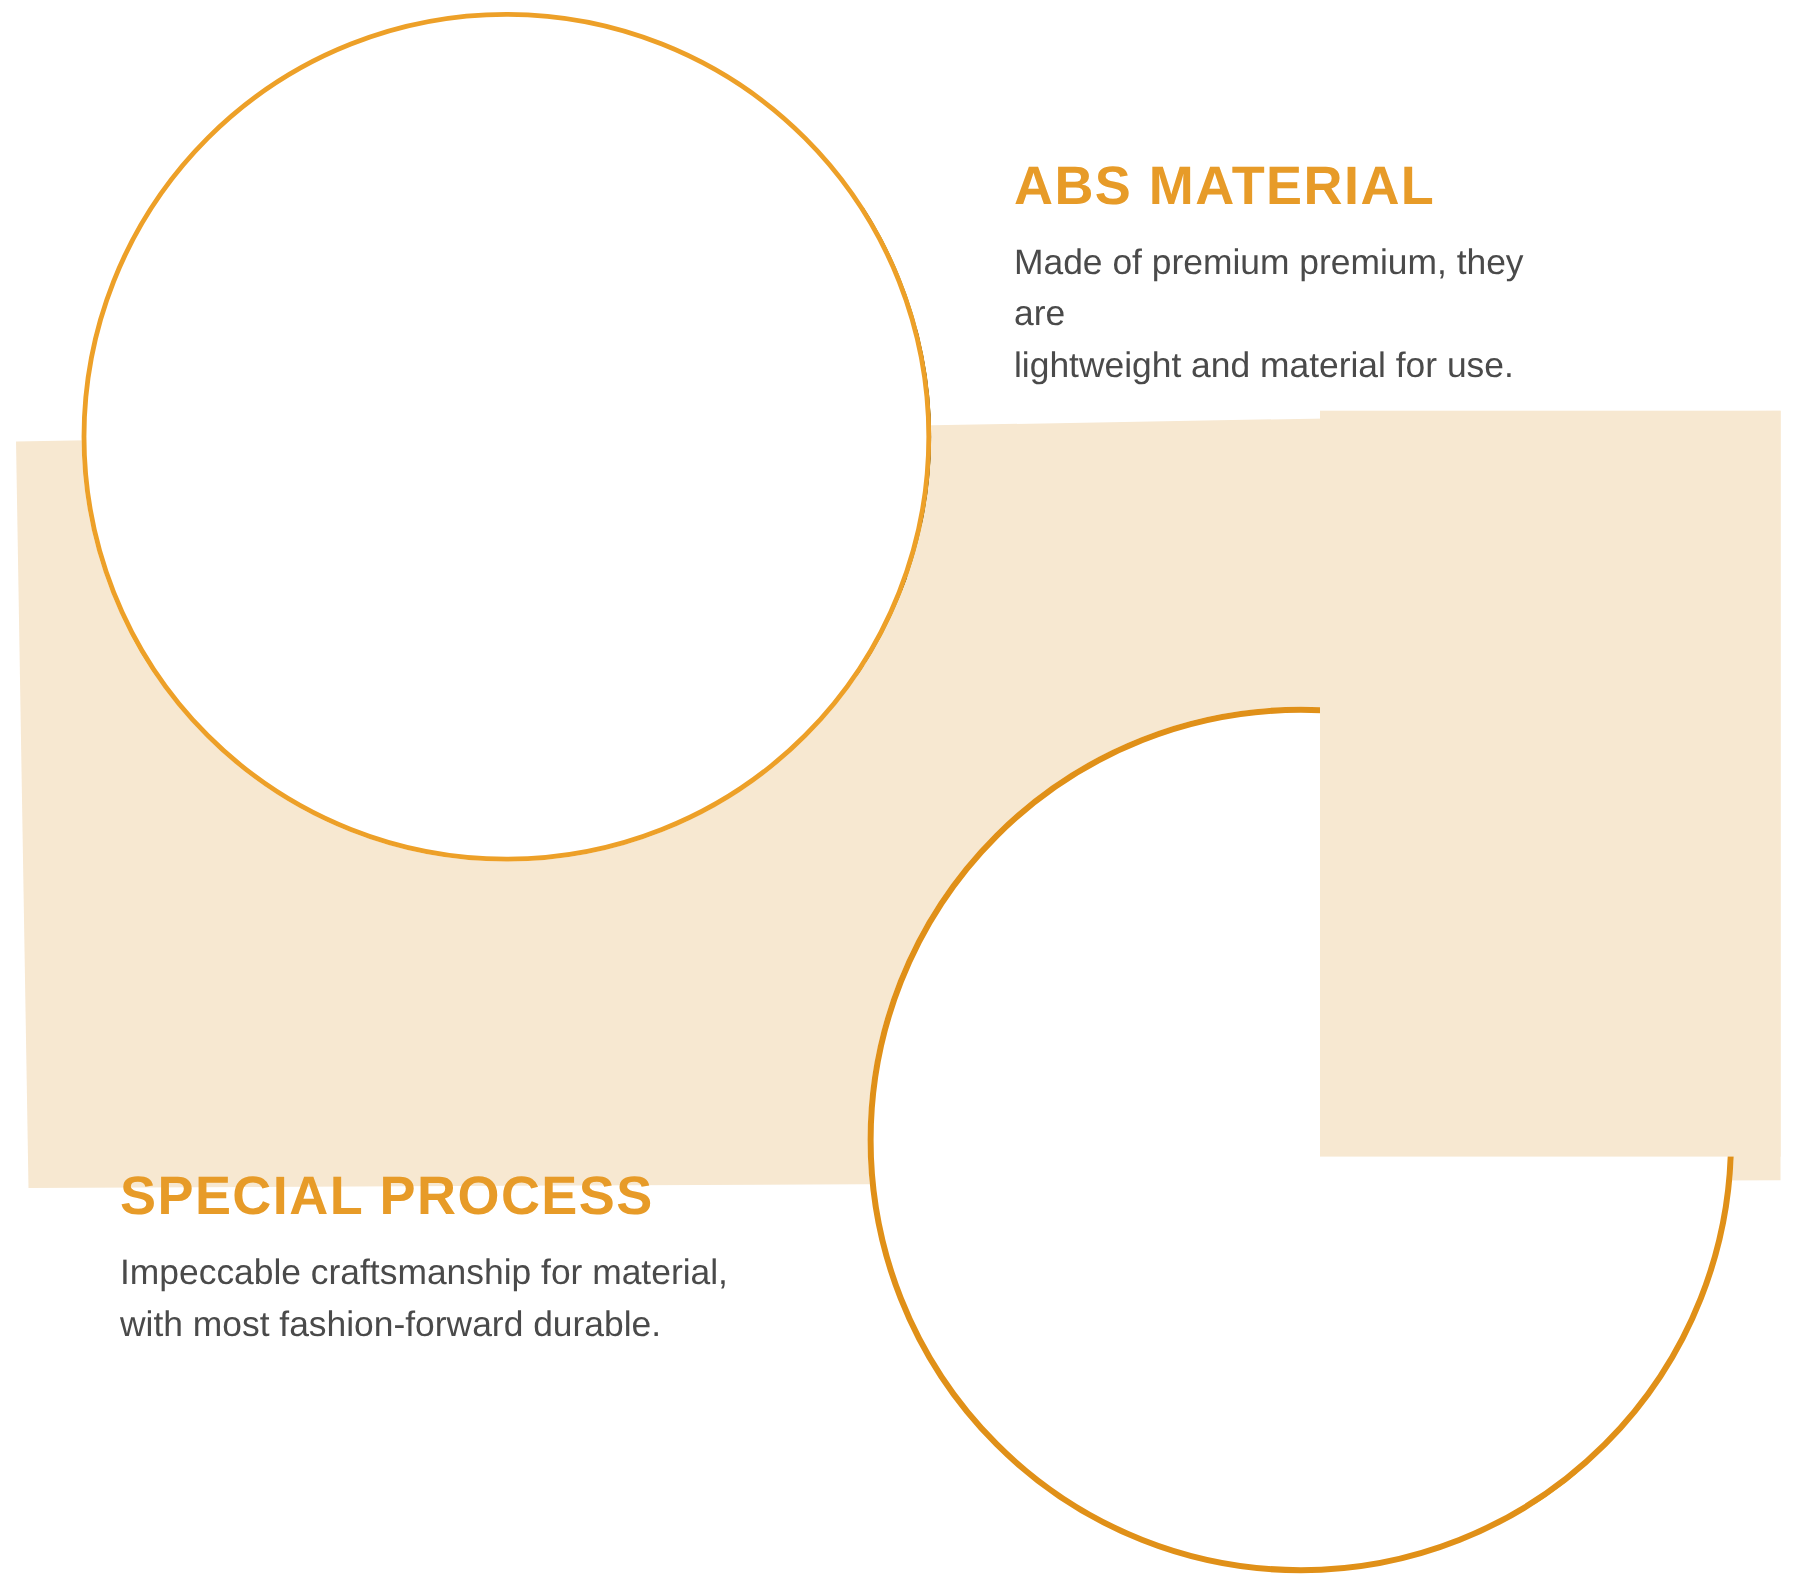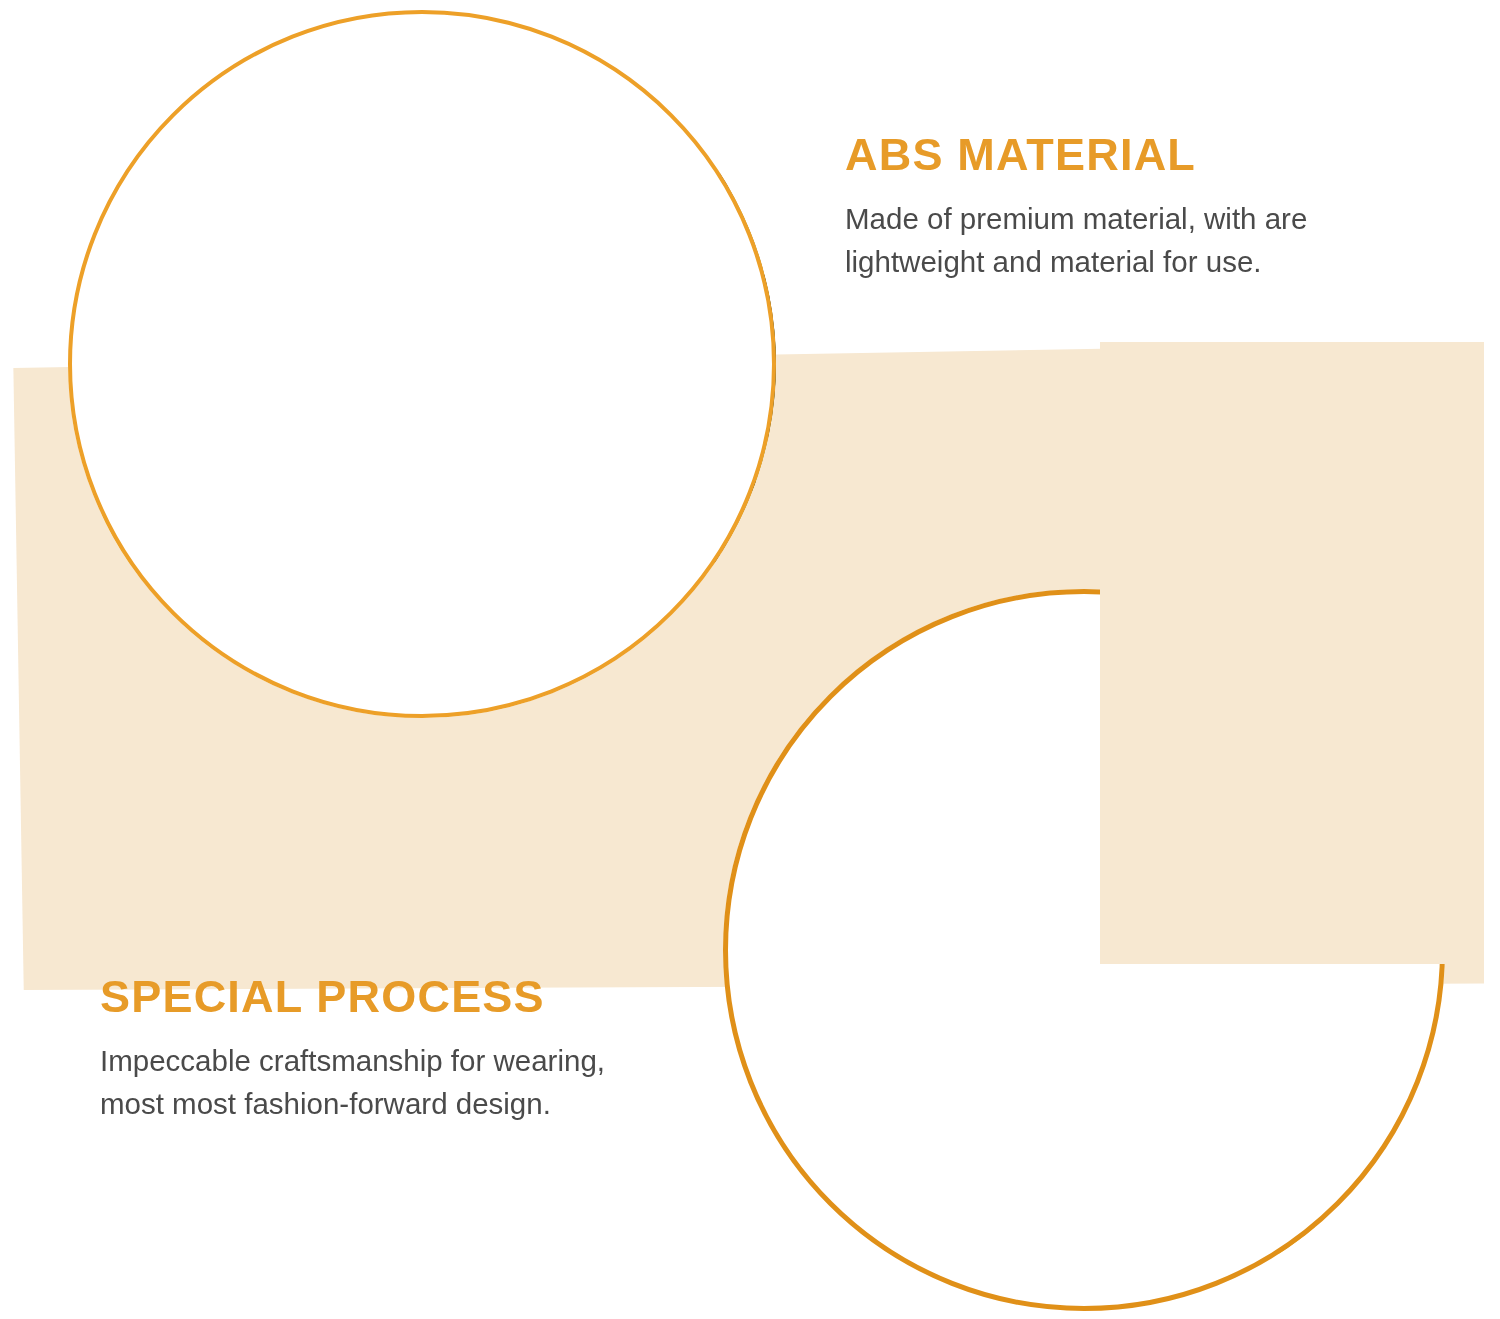--- a/index.html
+++ b/index.html
@@ -253,26 +253,26 @@
         <ellipse cx="230" cy="180" rx="200" ry="120" fill="#ffffff" opacity="0.22"></ellipse>
       </g>
     </svg>
   </div>
   <div class="ring-br"></div>
   <div class="band-over-br"></div>
 
   <div class="txt-block" id="block-abs">
     <div class="txt-title">ABS MATERIAL</div>
     <div class="txt-body">
-      <span>Made of premium material, with are</span>
+      <span>Made of premium premium, they are</span>
       <span>lightweight and material for use.</span>
     </div>
   </div>
 
   <div class="txt-block" id="block-proc">
     <div class="txt-title">SPECIAL PROCESS</div>
     <div class="txt-body">
-      <span>Impeccable craftsmanship for wearing,</span>
-      <span>most most fashion-forward design.</span>
+      <span>Impeccable craftsmanship for material,</span>
+      <span>with most fashion-forward durable.</span>
     </div>
   </div>
 
 </div>
 
 </body></html>

